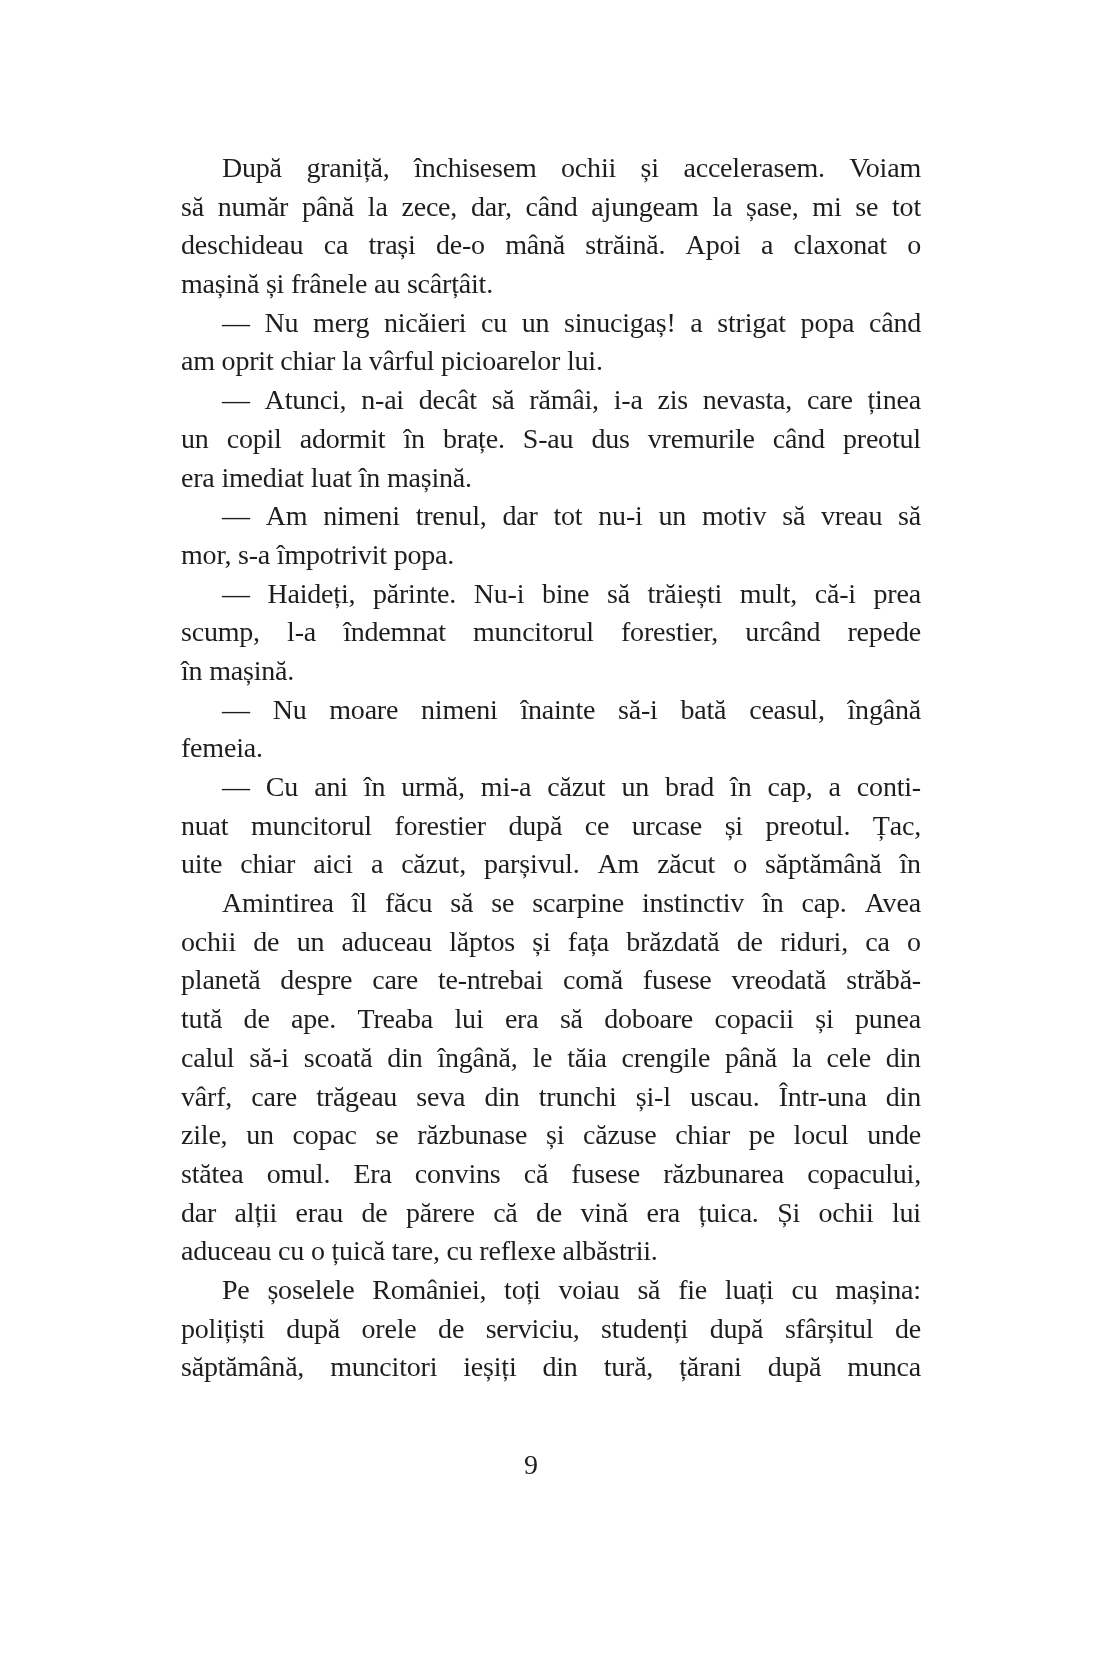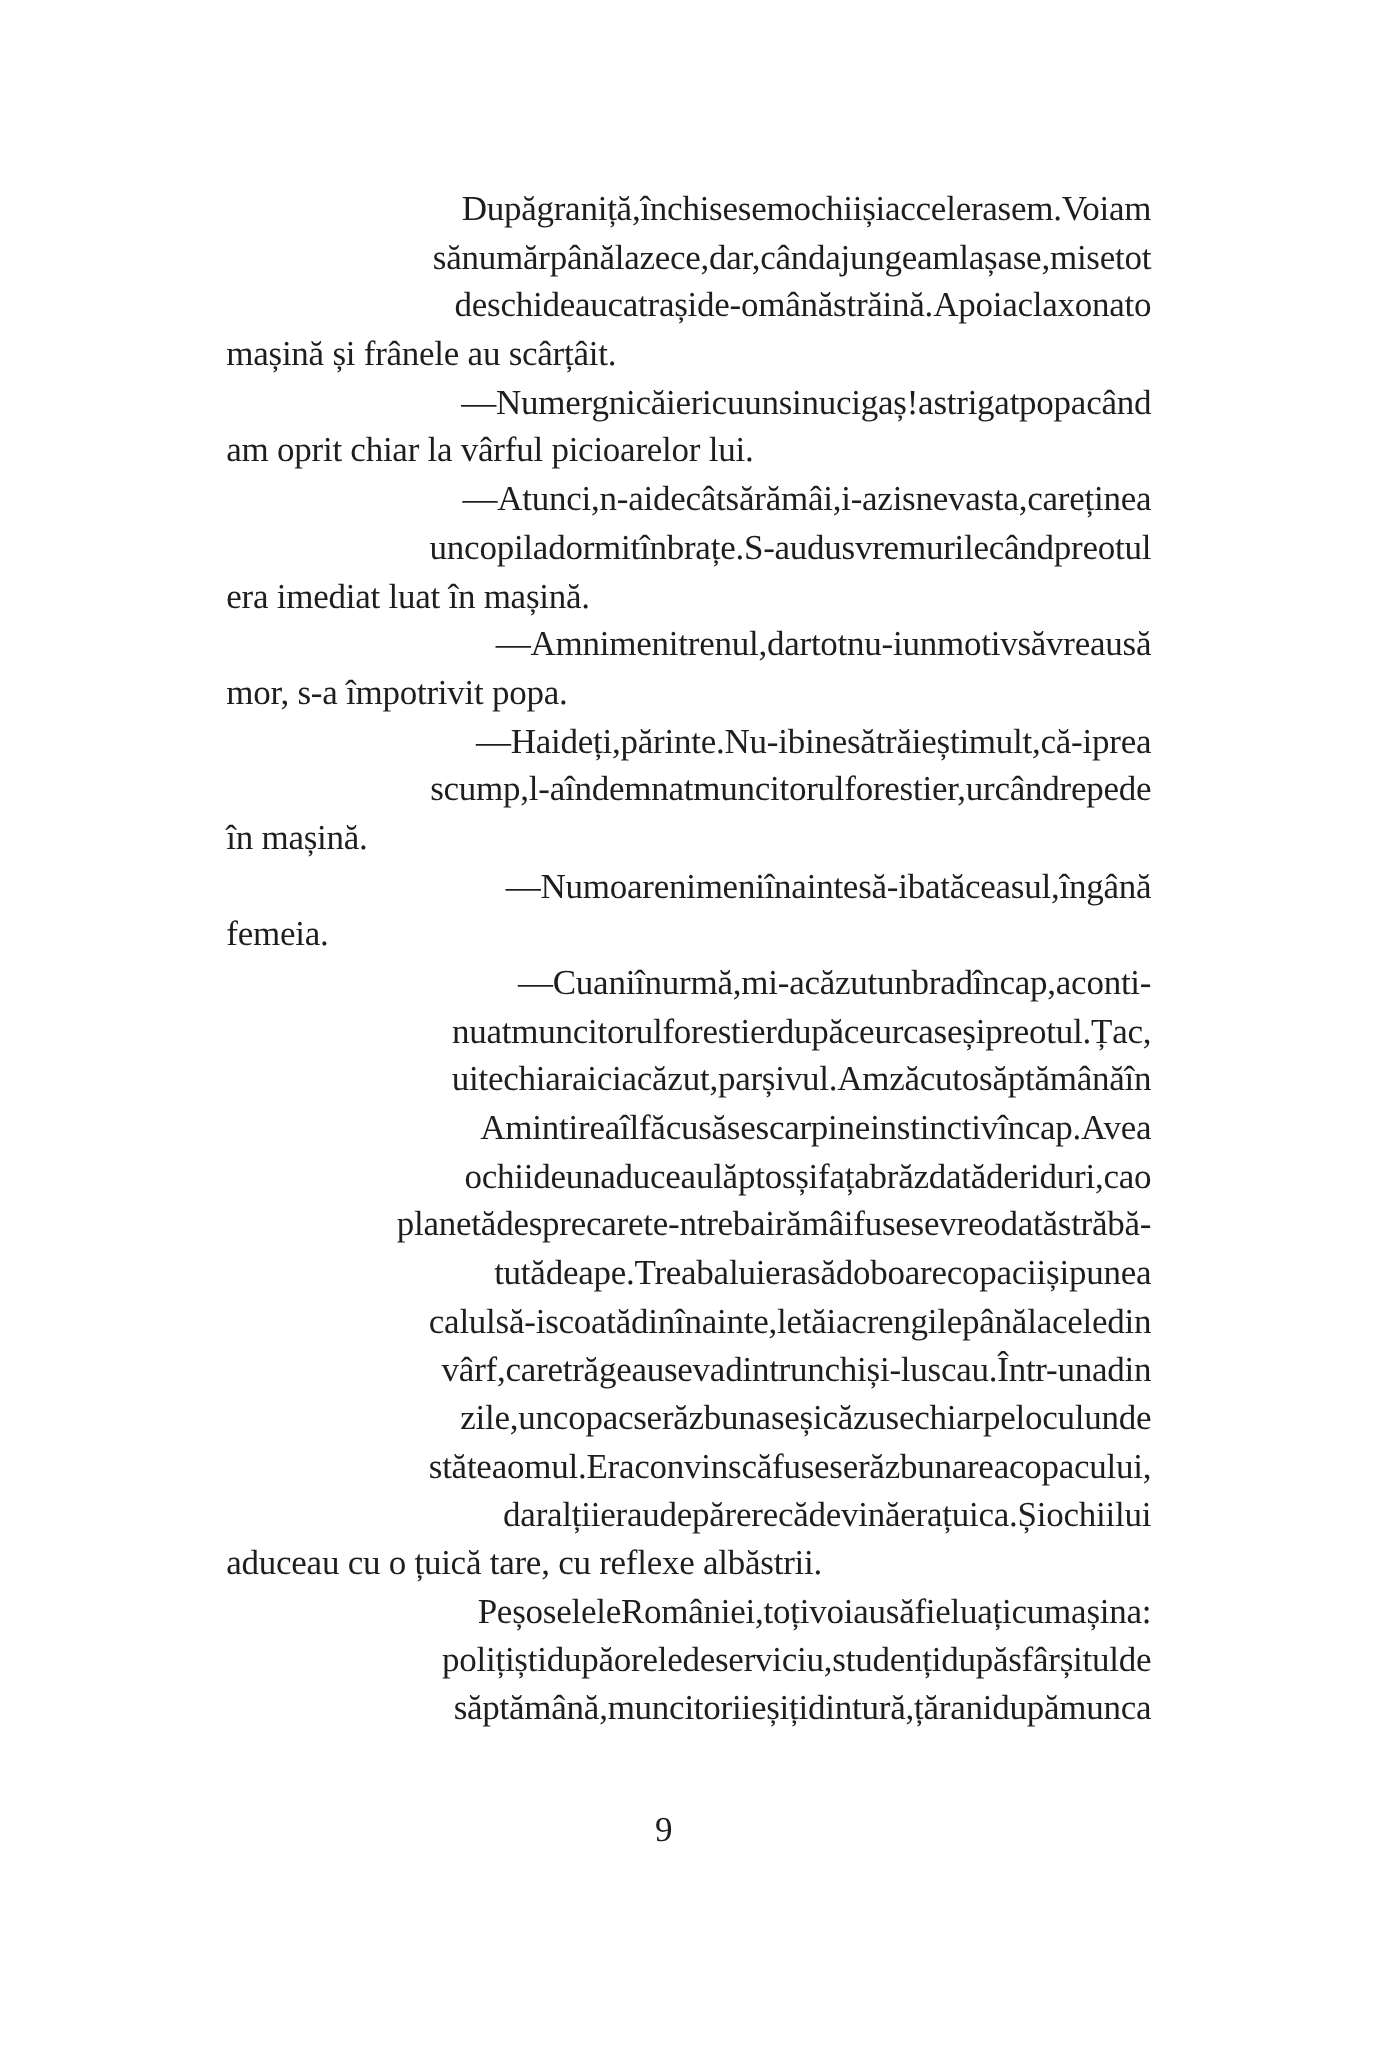--- a/index.html
+++ b/index.html
@@ -31,22 +31,21 @@
     height: 38.7px;
     line-height: 38.7px;
     font-size: 28px;
     color: #1e1e1e;
     white-space: nowrap;
     letter-spacing: -0.2px;
   }
   
   .line.justify {
     display: flex;
-    justify-content: flex-end;
-    margin-left: 12px;
+    justify-content: space-between;
   }
   .line.justify span {
     display: inline-block;
     flex: 0 0 auto;
   }
   .line.indent {
     padding-left: 41px;
   }
   .page-number {
     position: absolute;
@@ -253,21 +252,21 @@
         <span>de</span>
         <span>riduri,</span>
         <span>ca</span>
         <span>o</span>
       </div>
       <div class="line justify">
         <span>planetă</span>
         <span>despre</span>
         <span>care</span>
         <span>te-ntrebai</span>
-        <span>rămâi</span>
+        <span>comă</span>
         <span>fusese</span>
         <span>vreodată</span>
         <span>străbă-</span>
       </div>
       <div class="line justify">
         <span>tută</span>
         <span>de</span>
         <span>ape.</span>
         <span>Treaba</span>
         <span>lui</span>
@@ -276,21 +275,21 @@
         <span>doboare</span>
         <span>copacii</span>
         <span>și</span>
         <span>punea</span>
       </div>
       <div class="line justify">
         <span>calul</span>
         <span>să-i</span>
         <span>scoată</span>
         <span>din</span>
-        <span>înainte,</span>
+        <span>îngână,</span>
         <span>le</span>
         <span>tăia</span>
         <span>crengile</span>
         <span>până</span>
         <span>la</span>
         <span>cele</span>
         <span>din</span>
       </div>
       <div class="line justify">
         <span>vârf,</span>

